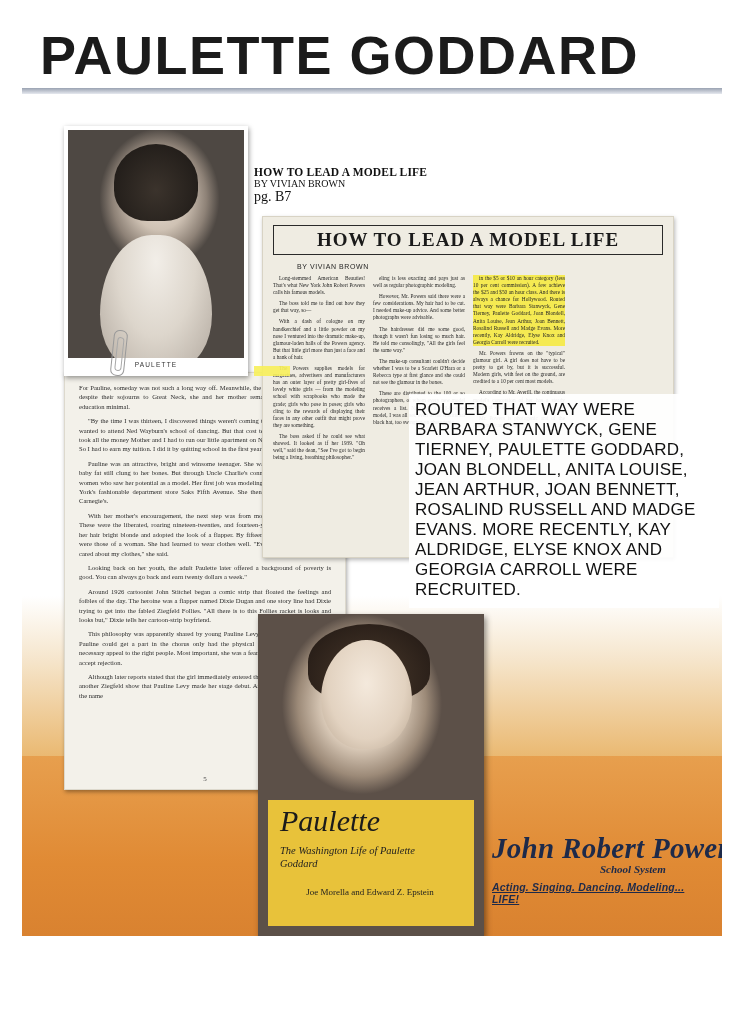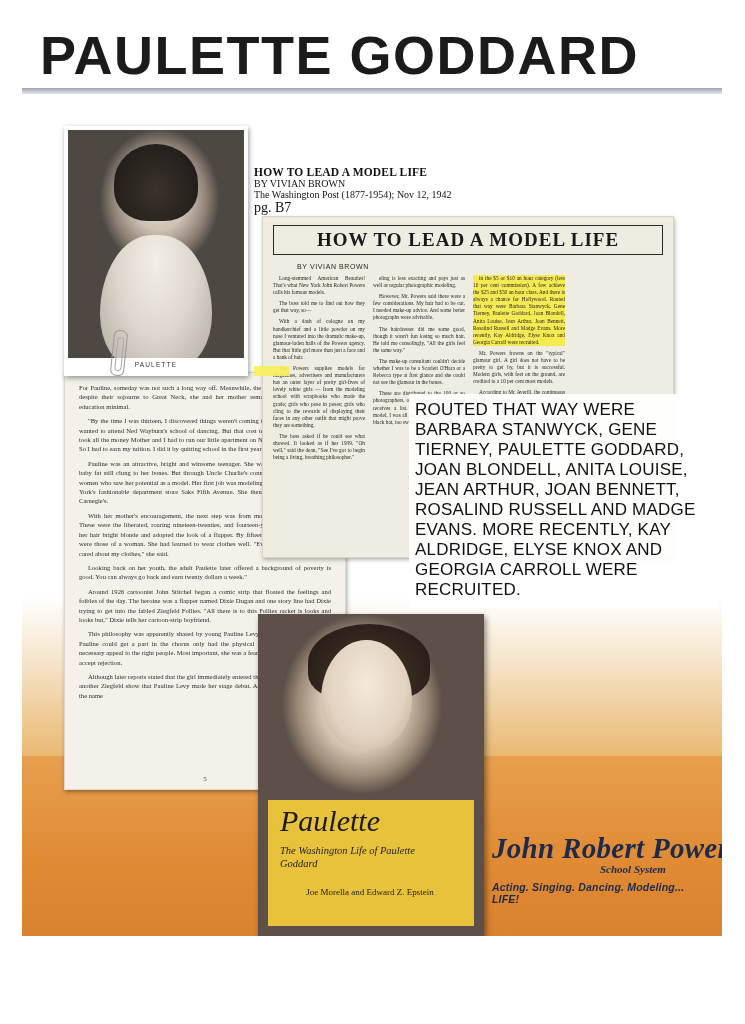--- a/index.html
+++ b/index.html
@@ -403,20 +403,21 @@
     font-weight: bold;
   }
   .powers-tag {
     margin-top: 6px;
     font-family: "Liberation Sans", sans-serif;
     font-style: italic;
     font-weight: bold;
     font-size: 10.5px;
     color: #1d2a4a;
     letter-spacing: 0.2px;
+    text-decoration: underline;
   }
 
   
   .bottom-margin {
     position: absolute;
     left: 0;
     top: 936px;
     width: 745px;
     height: 88px;
     background: #ffffff;
@@ -462,21 +463,20 @@
     <div class="portrait-img">
       <div class="portrait-hair"></div>
     </div>
     <div class="portrait-caption">PAULETTE</div>
   </div>
   <div class="paperclip"></div>
 
   <div class="citation">
     <div class="c-title">HOW TO LEAD A MODEL LIFE</div>
     <div class="c-by">BY VIVIAN BROWN</div>
-    <div class="c-src">The Washington Post (1877-1954); Nov 12, 1942</div>
     <div class="c-pg">pg. B7</div>
   </div>
 
   <div class="clipping">
     <div class="clip-head">
       <span>HOW TO LEAD A MODEL LIFE</span>
     </div>
     <div class="clip-byline">BY VIVIAN BROWN</div>
     <div class="clip-cols">
       <div class="clip-col">

